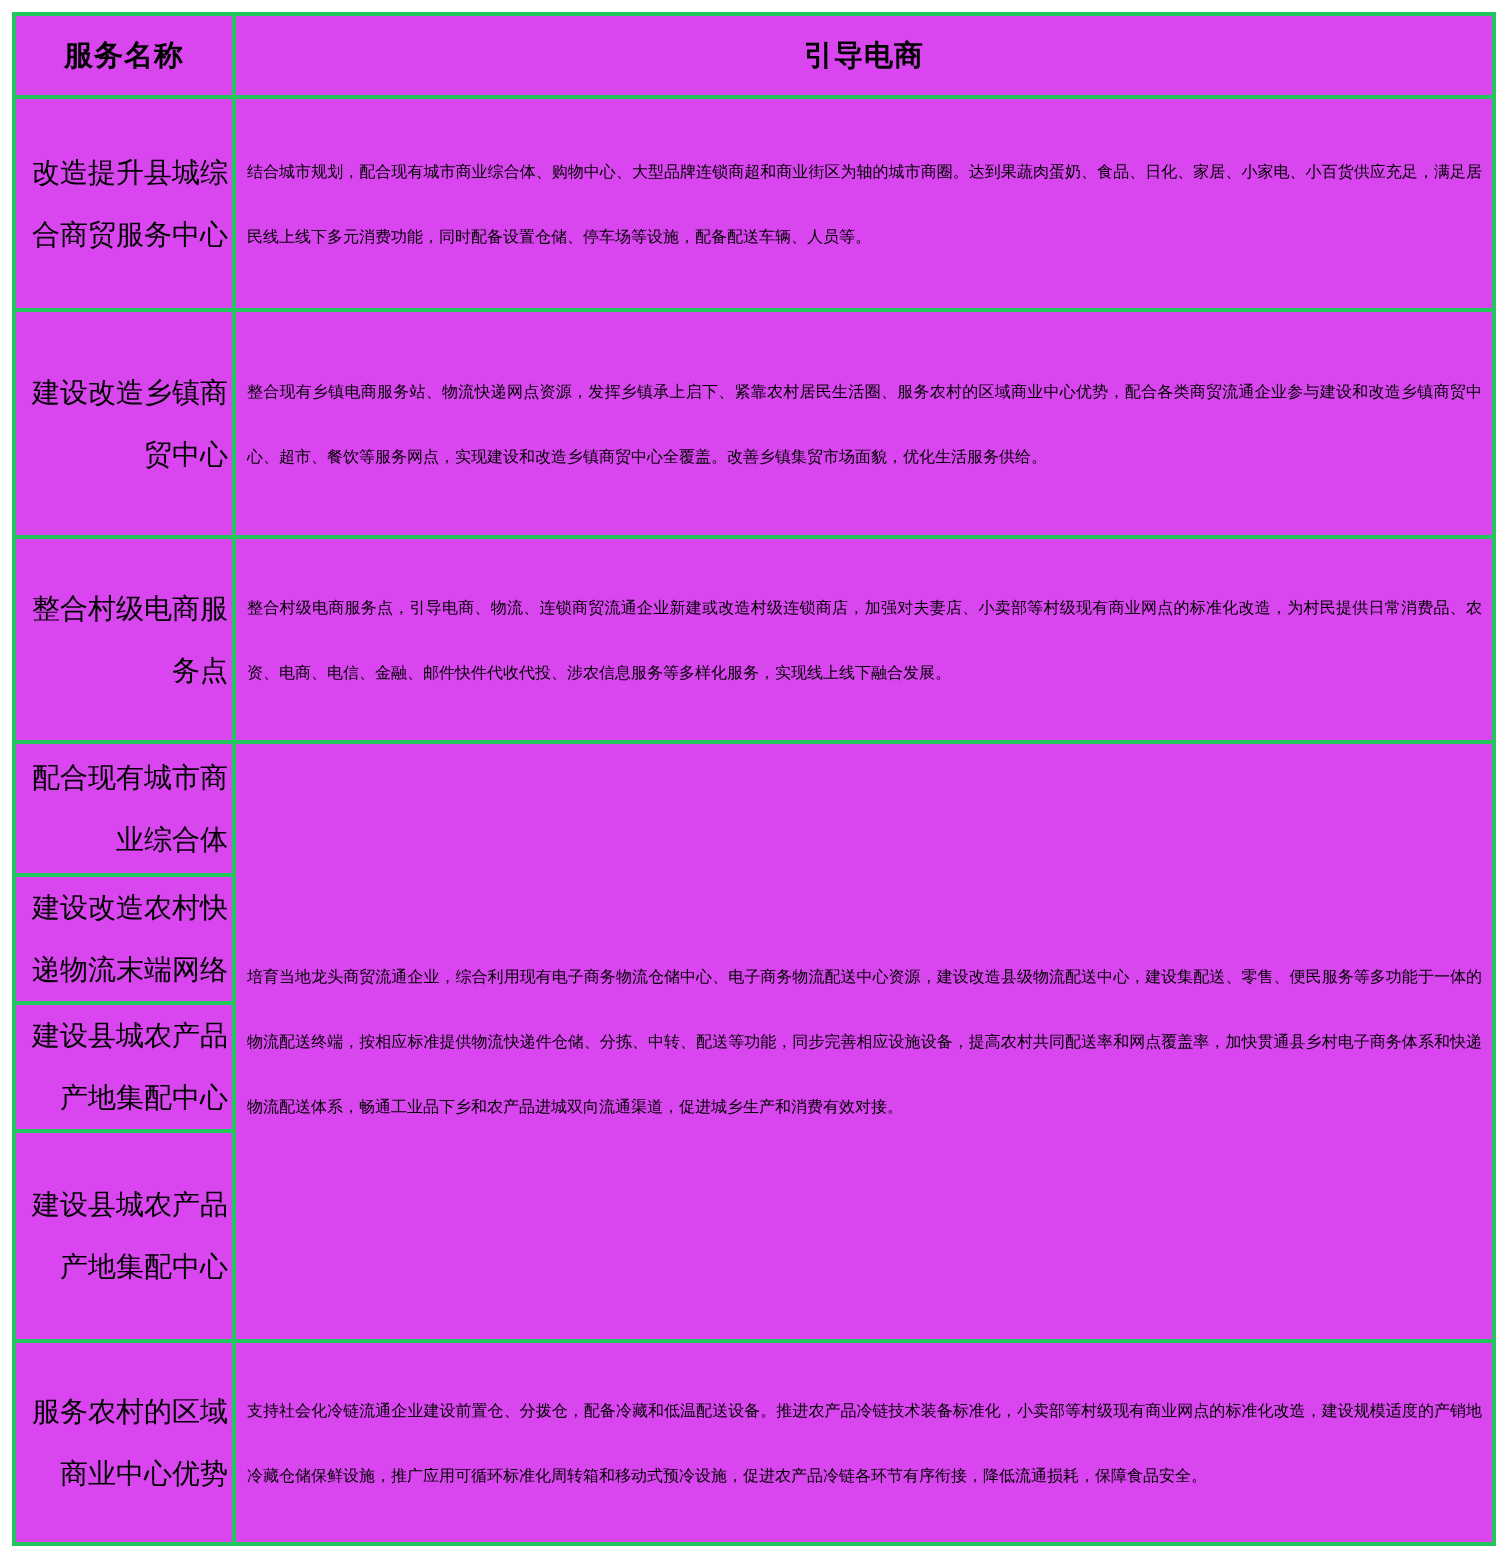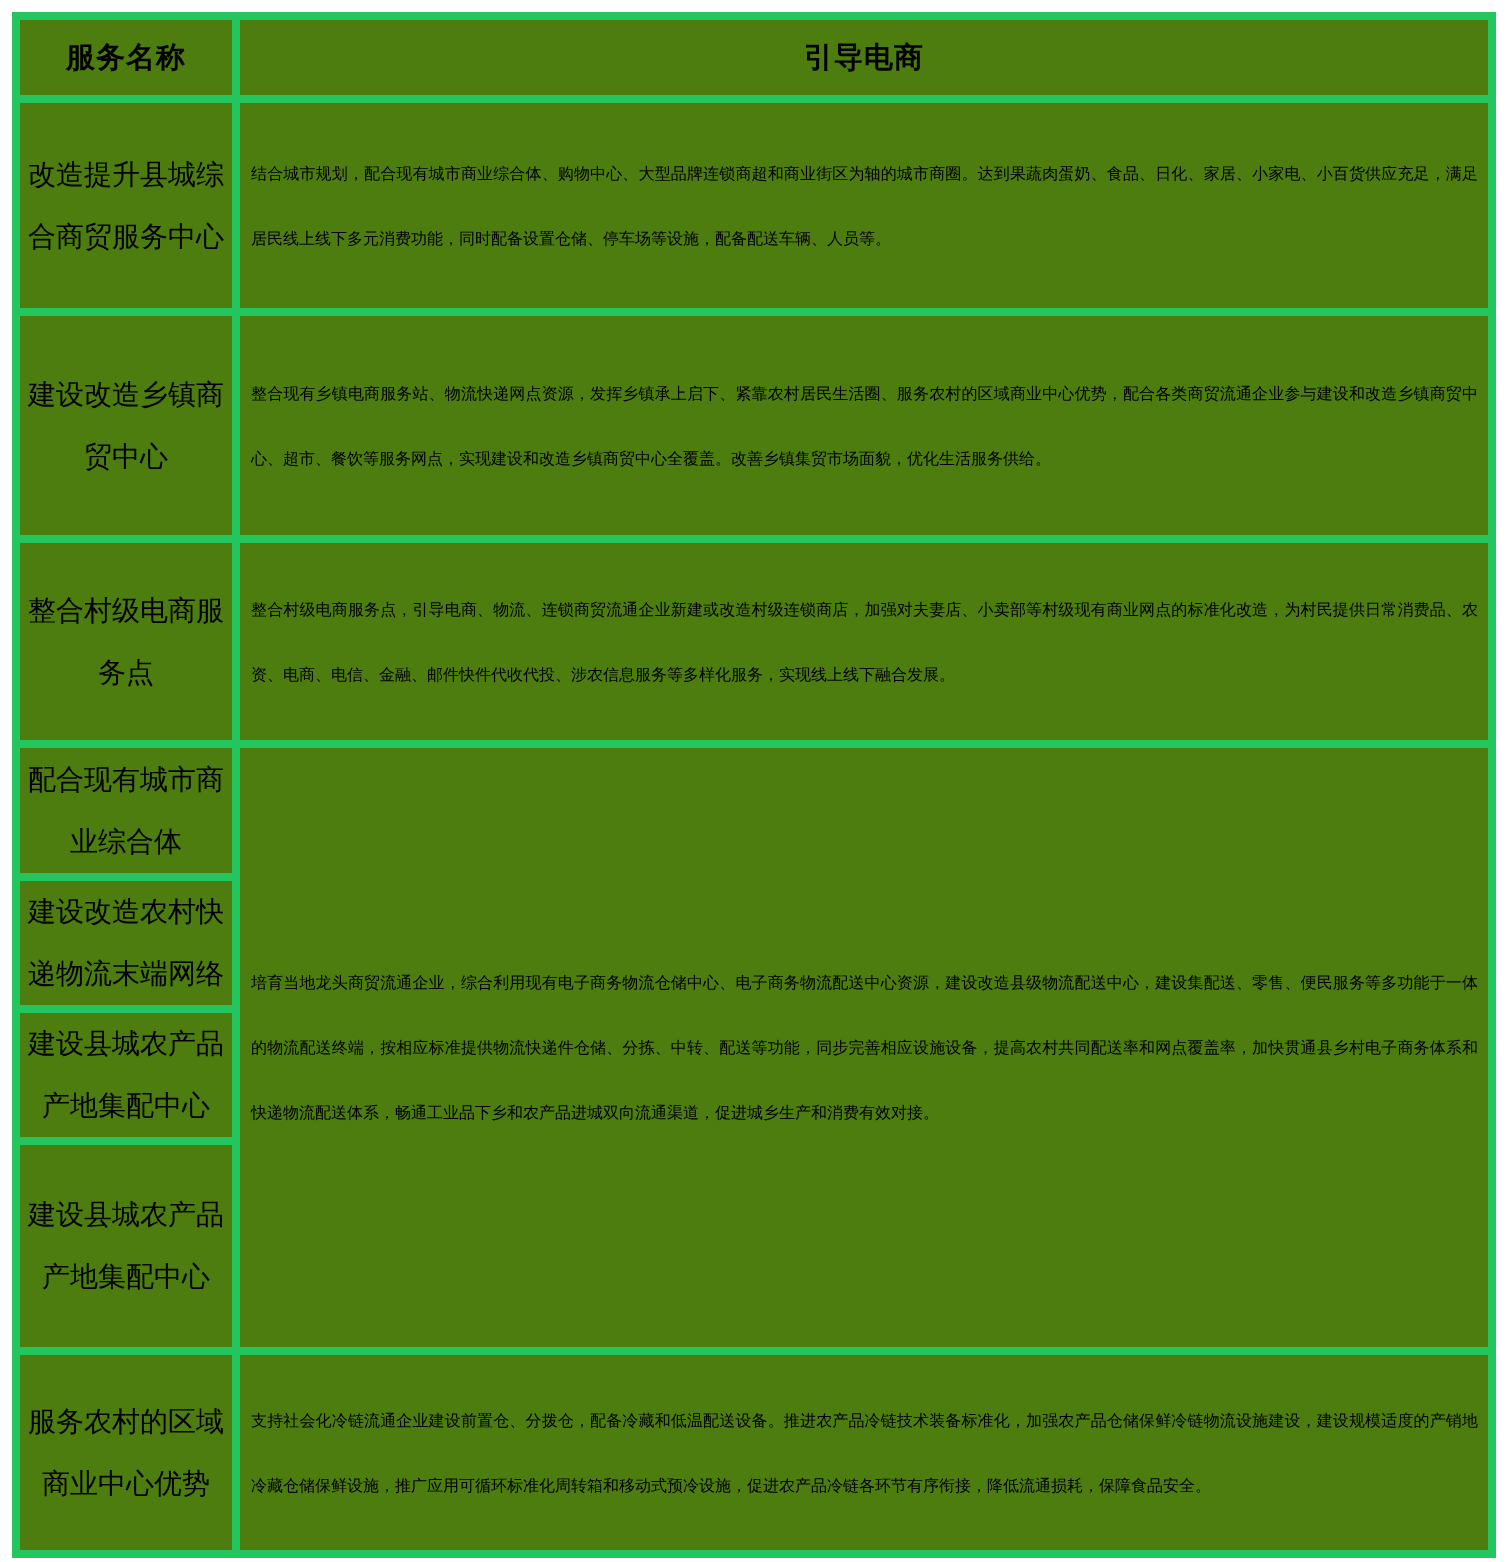--- a/index.html
+++ b/index.html
@@ -24,34 +24,34 @@
   table.doc-table {
     position: absolute;
     left: 12px;
     top: 12px;
     width: 1484px;
     border-collapse: collapse;
     table-layout: fixed;
   }
   .doc-table th,
   .doc-table td {
-    border: 8px solid #22c55e;
-    background: #4d7c0f;
+    border: 4px solid #22c55e;
+    background: #d946ef;
     overflow: hidden;
   }
   .doc-table th {
     font-size: 29px;
     font-weight: bold;
     text-align: center;
     vertical-align: middle;
     letter-spacing: 1px;
   }
   td.name-cell {
     font-size: 28px;
-    text-align: center;
+    text-align: right;
     vertical-align: middle;
     line-height: 62px;
     padding: 0 4px;
   }
   td.content-cell {
     font-size: 16px;
     text-align: justify;
     text-justify: inter-ideograph;
     vertical-align: middle;
     line-height: 65px;
@@ -97,17 +97,17 @@
       </tr>
       <tr style="height:127px">
         <td class="name-cell">建设县城农产品产地集配中心</td>
       </tr>
       <tr style="height:210px">
         <td class="name-cell">建设县城农产品产地集配中心</td>
       </tr>
 
       <tr style="height:203px">
         <td class="name-cell">服务农村的区域商业中心优势</td>
-        <td class="content-cell">支持社会化冷链流通企业建设前置仓、分拨仓，配备冷藏和低温配送设备。推进农产品冷链技术装备标准化，加强农产品仓储保鲜冷链物流设施建设，建设规模适度的产销地冷藏仓储保鲜设施，推广应用可循环标准化周转箱和移动式预冷设施，促进农产品冷链各环节有序衔接，降低流通损耗，保障食品安全。</td>
+        <td class="content-cell">支持社会化冷链流通企业建设前置仓、分拨仓，配备冷藏和低温配送设备。推进农产品冷链技术装备标准化，小卖部等村级现有商业网点的标准化改造，建设规模适度的产销地冷藏仓储保鲜设施，推广应用可循环标准化周转箱和移动式预冷设施，促进农产品冷链各环节有序衔接，降低流通损耗，保障食品安全。</td>
       </tr>
     </tbody>
   </table>
 </div>
 
 </body></html>

